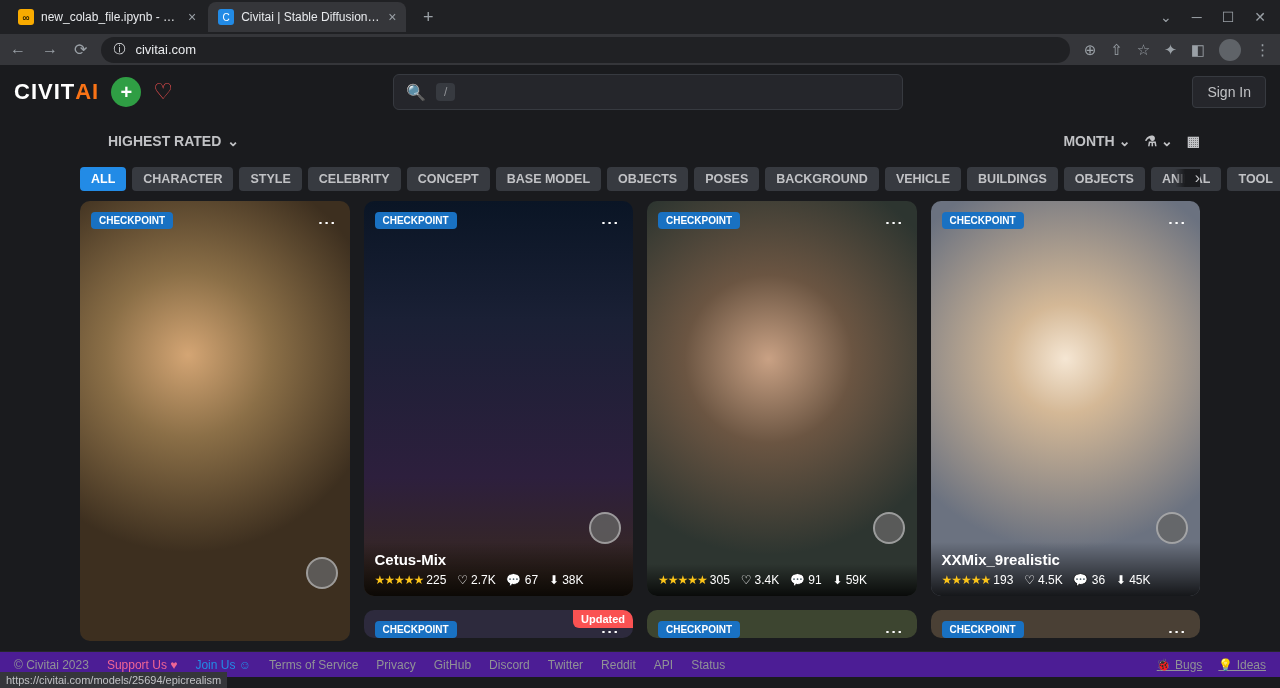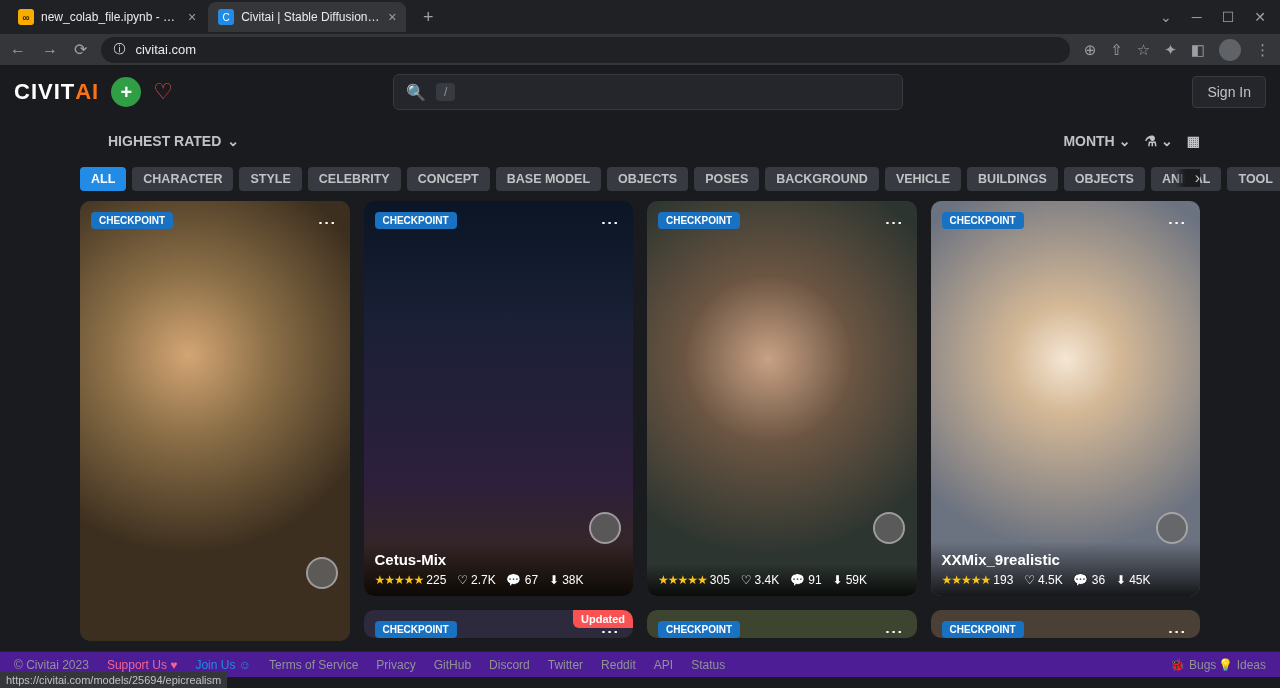--- a/index.html
+++ b/index.html
@@ -68,21 +68,21 @@
 .card-title { color: #fff; font-size: 15px; font-weight: 600; margin-bottom: 5px; }
 .card-stats { display: flex; align-items: center; gap: 11px; font-size: 12px; color: #fff; }
 .stat { display: flex; align-items: center; gap: 3px; }
 .stars { color: #fcc419; letter-spacing: -1px; font-size: 12px; }
 
 
 .footer { position: fixed; bottom: 11px; left: 0; right: 0; height: 26px; background: #4c1d95; border-top: 1px solid #25262b; display: flex; align-items: center; padding: 0 14px; gap: 18px; font-size: 12px; color: #909296; }
 .footer a { color: #909296; text-decoration: none; cursor: pointer; }
 .footer .support { color: #f06595; }
 .footer .join { color: #228be6; }
-.footer-right { margin-left: auto; display: flex; gap: 2px; }
+.footer-right { margin-left: auto; display: flex; gap: 16px; text-decoration: underline; }
 .ideas { color: #fcc419; }
 .bugs { color: #c1c2c5; }
 
 .status-url { position: fixed; bottom: 0; left: 0; background: #35363a; color: #c1c2c5; font-size: 11px; padding: 2px 6px; z-index: 100; }
 
 
 .ph { width: 100%; height: 100%; }
 .ph1 { background: radial-gradient(circle at 40% 35%, #d4a574 0%, #8b6f47 25%, #3d2f1f 60%); }
 .ph2 { background: linear-gradient(180deg, #0a1525 0%, #1a2035 30%, #2d1f3d 70%, #3a2a1a 100%); }
 .ph3 { background: radial-gradient(circle at 45% 40%, #c9a184 0%, #6b5542 30%, #2d3530 70%); }

